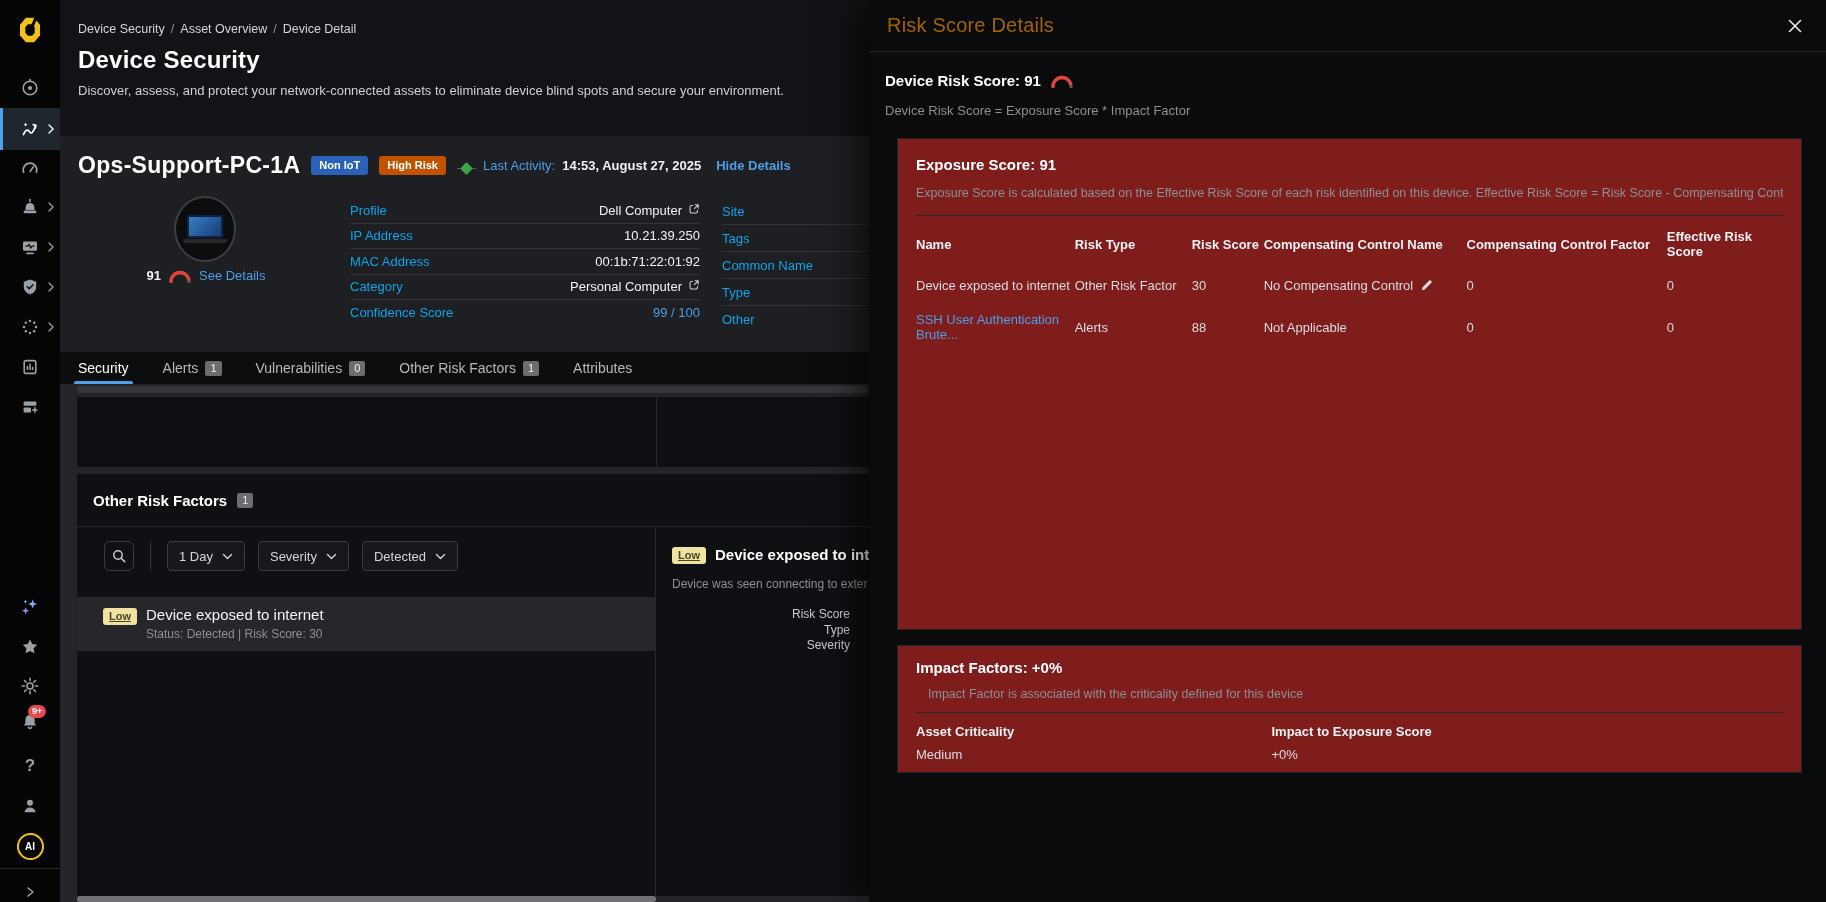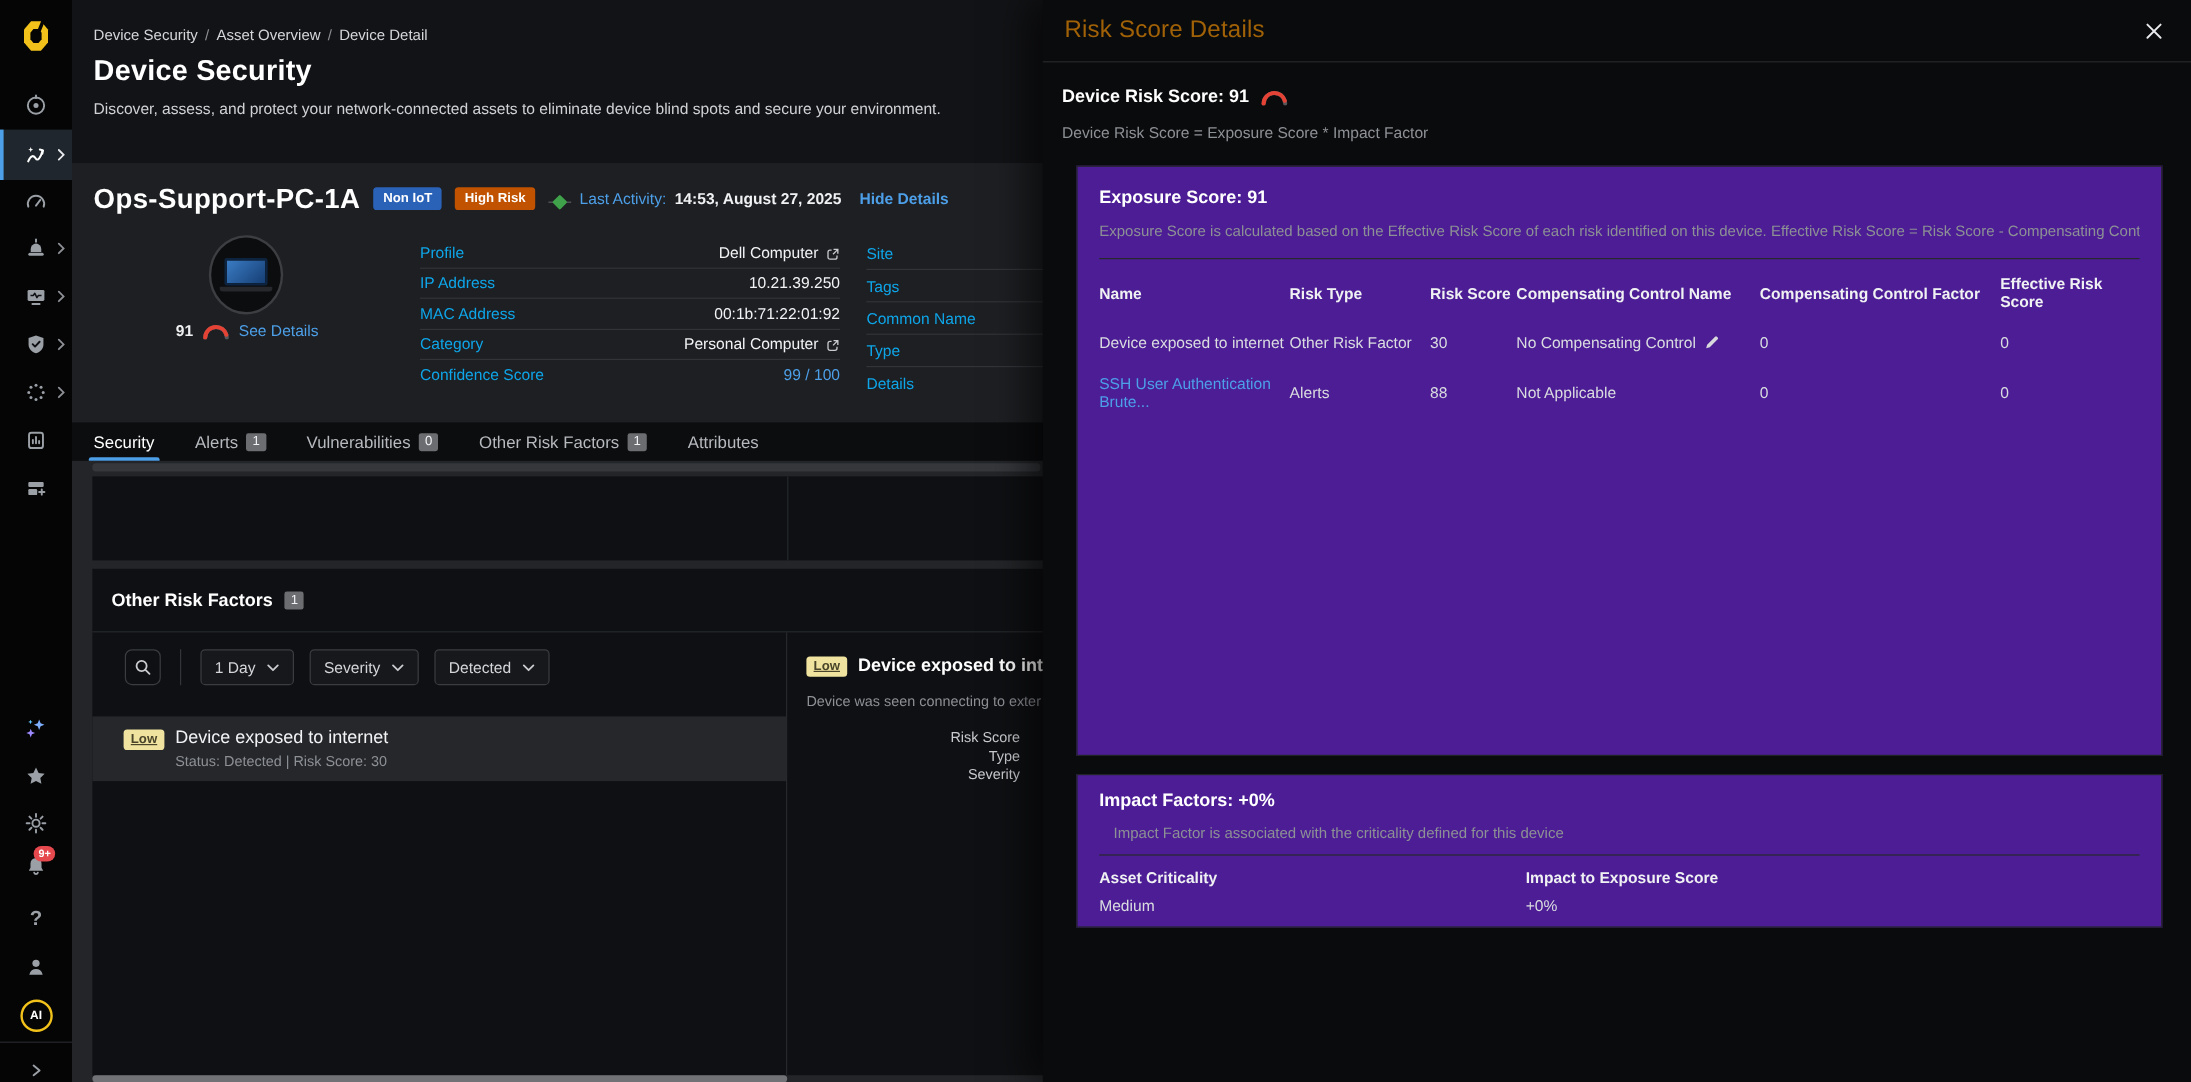--- a/index.html
+++ b/index.html
@@ -51,21 +51,21 @@
   .score-row { position:absolute; left:66px; top:132px; width:160px; display:flex; align-items:center; justify-content:center; gap:7px; }
   .score-num { font-size:13px; color:#f0f1f3; font-weight:bold; }
   .see-details { font-size:13px; }
   
   .fields-col1 { position:absolute; left:290px; top:62px; width:350px; }
   .fields-col2 { position:absolute; left:662px; top:62px; width:420px; }
   .field-row { height:25.5px; display:flex; align-items:center; justify-content:space-between; border-bottom:1px solid #323438; font-size:13px; }
   .field-row:last-child { border-bottom:none; }
   .fields-col2 .field-row { height:27px; }
   .f-label { color:#0ea5e9; }
-  .f-value { color:#f2f3f5; display:flex; align-items:flex-end; gap:6px; }
+  .f-value { color:#f2f3f5; display:flex; align-items:flex-start; gap:6px; }
   .f-accent { color:#4d9fe8; }
   
   .tabs-bar { position:absolute; left:0; top:352px; right:0; height:32px; background:#0c0d0f; display:flex; align-items:stretch; padding-left:18px; gap:34px; }
   .tab { display:flex; align-items:center; gap:7px; font-size:14px; color:#b6b9bd; cursor:pointer; position:relative; }
   .tab-active { color:#fff; }
   .tab-active::after { content:""; position:absolute; left:-4px; right:-4px; bottom:0; height:3px; background:#4d9fe8; border-radius:2px 2px 0 0; }
   .tab-badge { background:#6b6d70; color:#f2f3f5; font-size:11px; padding:1px 5px; border-radius:2px; line-height:13px; }
   .hstrip { position:absolute; left:17px; top:386px; width:790px; height:7px; background:#35373b; border-radius:3px; }
   
   .card { position:absolute; left:17px; right:0; background:#0f1013; }
@@ -93,21 +93,21 @@
   .detail-labels div { line-height:15.5px; }
   .bottom-scroll { position:absolute; left:17px; top:896px; width:579px; height:6px; background:#707276; border-radius:3px; }
   
   .panel { position:absolute; left:869px; top:0; width:957px; height:902px; background:#0a0b0c; z-index:10; box-shadow:-12px 0 30px rgba(0,0,0,.6); }
   .panel-header { height:52px; border-bottom:1px solid #26282c; display:flex; align-items:center; padding:0 18px; }
   .panel-title { font-size:20px; color:#a16207; letter-spacing:.2px; }
   .panel-close { position:absolute; right:20px; top:15px; width:22px; height:22px; display:flex; align-items:center; justify-content:center; cursor:pointer; }
   .drs-row { position:absolute; left:16px; top:72px; display:flex; align-items:center; gap:9px; }
   .drs-label { font-size:15px; font-weight:bold; color:#fff; }
   .formula { position:absolute; left:16px; top:103px; font-size:13px; color:#8d9095; }
-  .panel-card { position:absolute; left:28px; right:24px; background:#4c1d95; border:1px solid #222327; padding:17px 18px; }
+  .panel-card { position:absolute; left:28px; right:24px; background:#7f1d1d; border:1px solid #222327; padding:17px 18px; }
   .exposure-card { top:138px; height:492px; }
   .impact-card { top:645px; height:128px; padding-top:13px; }
   .pc-title { font-size:15px; font-weight:bold; color:#fff; }
   .pc-desc { margin-top:13px; font-size:12.5px; color:#8d9095; white-space:nowrap; overflow:hidden; }
   .pc-hr { margin-top:15px; border-top:1px solid #26282c; }
   .tbl { display:grid; grid-template-columns:18.3% 13.5% 8.3% 23.4% 23.1% 13.4%; column-gap:0; font-size:13px; align-items:center; }
   .tbl-head { margin-top:13px; color:#f0f1f3; font-weight:bold; }
   .tbl-row { margin-top:19px; color:#dadce0; }
   .cell-ctrl { display:flex; align-items:center; gap:7px; }
   .tbl2 { display:grid; grid-template-columns:41% 59%; font-size:13px; }
@@ -374,21 +374,21 @@
         <div class="field-row">
             <span class="f-label">Tags</span>
           </div>
         <div class="field-row">
             <span class="f-label">Common Name</span>
           </div>
         <div class="field-row">
             <span class="f-label">Type</span>
           </div>
         <div class="field-row">
-            <span class="f-label">Details</span>
+            <span class="f-label">Other</span>
           </div>
       </div>
     </div>
 
     <div class="tabs-bar">
       <div class="tab tab-active">
           <span>Security</span>
         </div>
       <div class="tab">
           <span>Alerts</span>

